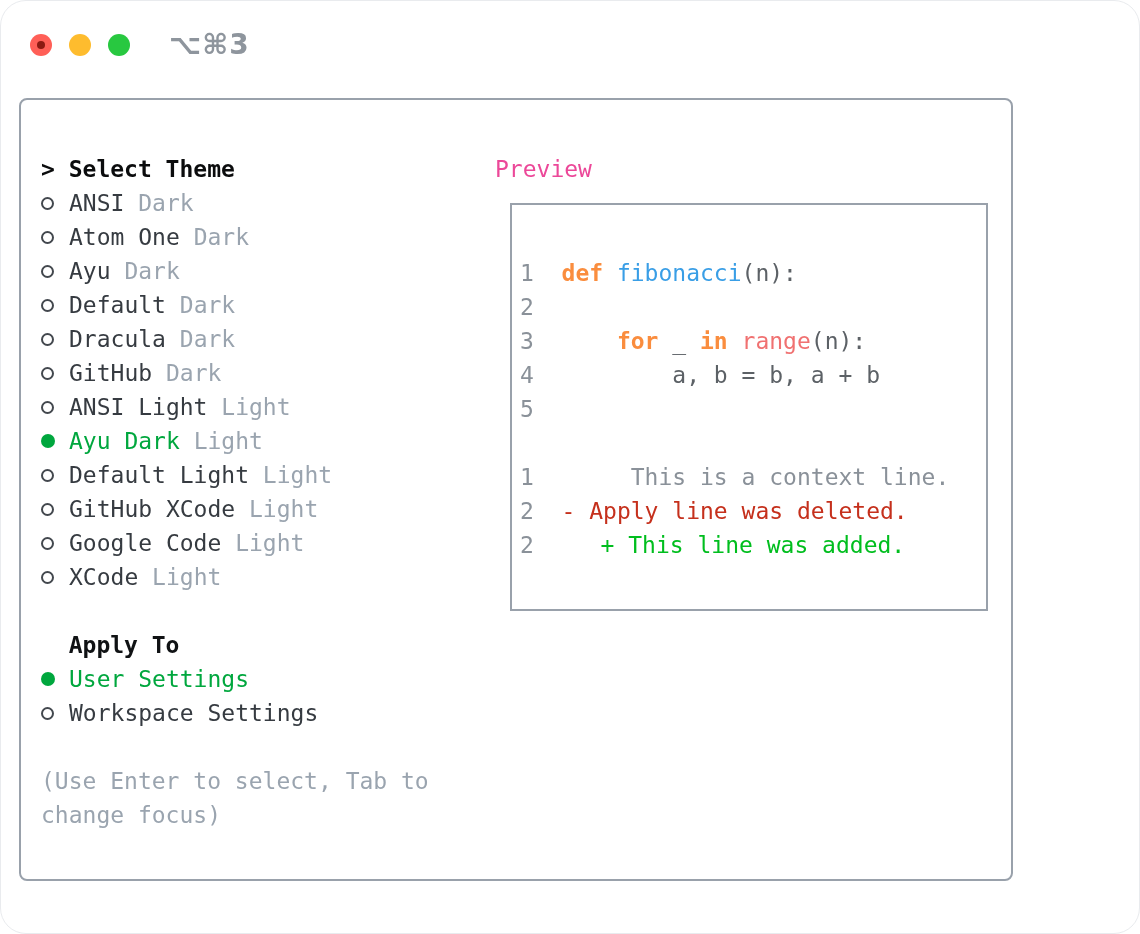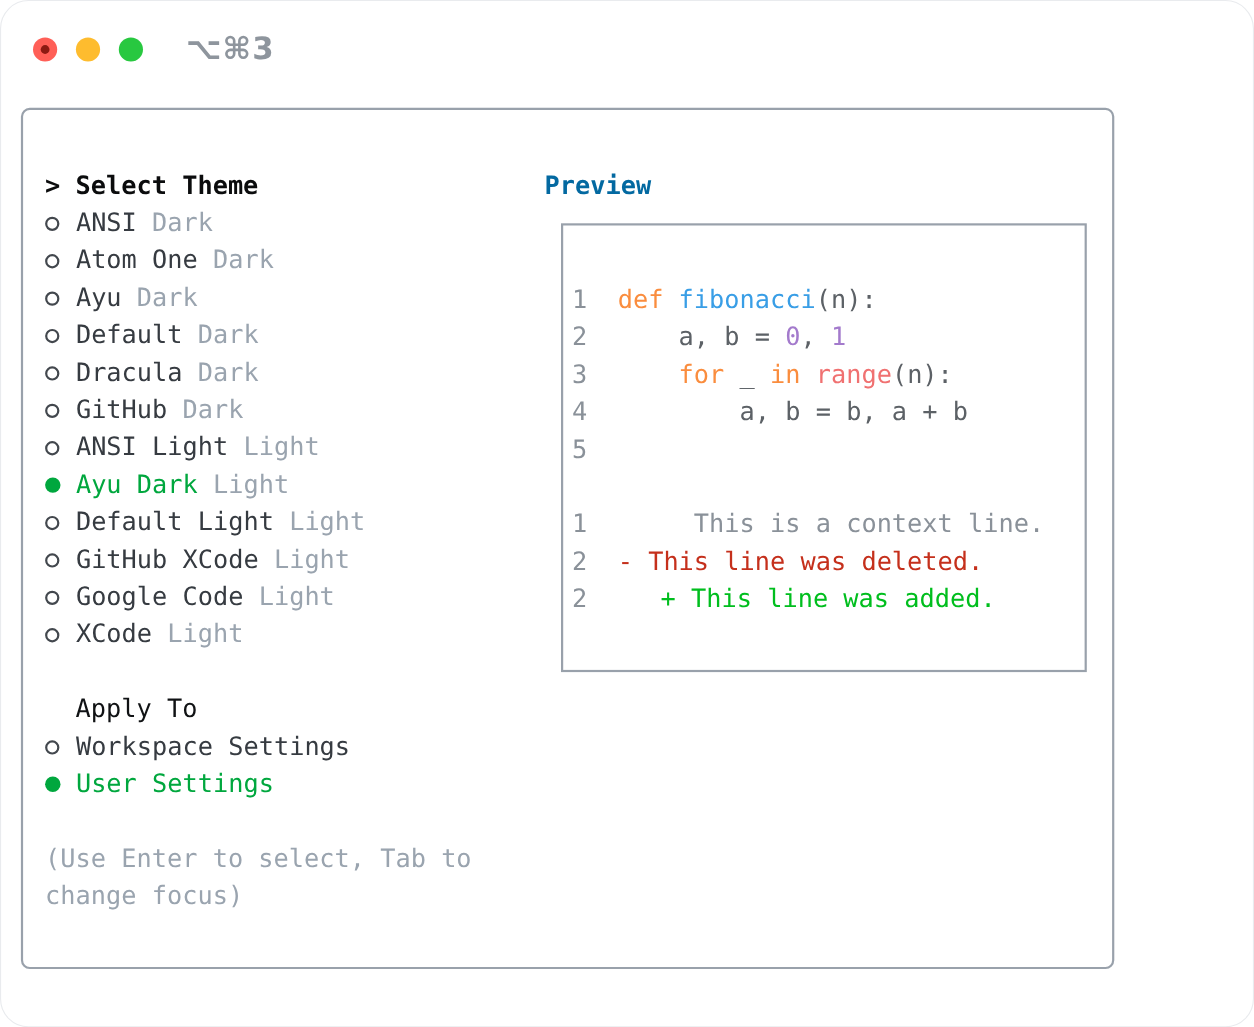--- a/index.html
+++ b/index.html
@@ -43,34 +43,34 @@
   .hdr{font-weight:bold;color:#0b0c0d;}
   .hdr .prefix{display:inline-block;width:2ch;}
   .bullet{
     width:13px;height:13px;border-radius:50%;border:2px solid #43484e;
     margin-right:15px;flex:none;background:transparent;
   }
   .bullet.sel{border:none;width:14px;height:14px;background:var(--ui_green);margin-right:14px;}
   .tname{color:var(--item_text);}
   .tname.sel{color:var(--ui_green);}
   .variant{color:var(--variant_gray);margin-left:1ch;}
-  .apply-hdr{padding-left:2ch;font-weight:400;color:#101214;height:34px;display:flex;align-items:center;text-align:right;}
+  .apply-hdr{padding-left:2ch;font-weight:700;color:#101214;height:34px;display:flex;align-items:center;text-align:right;}
   .hint{color:var(--hint_gray);width:434px;line-height:34px;white-space:normal;}
   
   .preview-hdr{
     position:absolute;left:474px;top:52px;height:34px;display:flex;align-items:center;
-    font-weight:bold;color:#0369a1;
+    font-weight:normal;color:#ec4899;
   }
   .preview-box{
     position:absolute;left:489px;top:103px;width:478px;height:408px;
     border:2px solid var(--border_gray);background:#fff;padding:51px 4px 0 8px;overflow:hidden;
   }
   .pline{display:flex;height:34px;align-items:center;white-space:pre;}
   .ln{display:inline-block;width:3ch;color:var(--linenum);flex:none;}
-  .tk-kw{color:var(--kw);} .tk-fn{color:var(--fn);} .tk-call{color:var(--call);margin-top:16px;}
+  .tk-kw{color:var(--kw);font-weight:bold;} .tk-fn{color:var(--fn);} .tk-call{color:var(--call);margin-top:16px;}
   .tk-num{color:var(--numlit);} .tk-fg{color:var(--fg);} .tk-ctx{color:var(--ctx);}
   .tk-del{color:var(--del);} .tk-add{color:var(--add);margin-left:39px;}
 </style>
 </head>
 <body>
 
 <div class="window">
 
   <div class="titlebar">
     <span class="light red"></span>
@@ -100,39 +100,39 @@
           <div class="row"><span class="bullet"></span><span class="tname">GitHub XCode</span><span class="variant">Light</span></div>
           <div class="row"><span class="bullet"></span><span class="tname">Google Code</span><span class="variant">Light</span></div>
           <div class="row"><span class="bullet"></span><span class="tname">XCode</span><span class="variant">Light</span></div>
         </div>
 
       <div class="spacer"></div>
 
       <div class="apply-hdr">Apply To</div>
 
       <div>
+          <div class="row"><span class="bullet sel"></span><span class="tname sel">User Settings</span></div>
           <div class="row"><span class="bullet"></span><span class="tname">Workspace Settings</span></div>
-          <div class="row"><span class="bullet sel"></span><span class="tname sel">User Settings</span></div>
         </div>
 
       <div class="spacer"></div>
 
       <div class="hint">(Use Enter to select, Tab to change focus)</div>
     </div>
 
     <div class="preview-hdr">Preview</div>
 
     <div class="preview-box">
       <div>
           <div class="pline"><span class="ln">1</span><span><span class="tk-kw">def </span><span class="tk-fn">fibonacci</span><span class="tk-fg">(n):</span></span></div>
-          <div class="pline"><span class="ln">2</span><span><span class="tk-fg">    a, b = </span><span class="tk-num">0</span><span class="tk-fg">, </span><span class="tk-num">1</span></span></div>
+          <div class="pline"><span class="ln">2</span></div>
           <div class="pline"><span class="ln">3</span><span><span class="tk-fg">    </span><span class="tk-kw">for</span><span class="tk-fg"> _ </span><span class="tk-kw">in</span><span class="tk-fg"> </span><span class="tk-call">range</span><span class="tk-fg">(n):</span></span></div>
           <div class="pline"><span class="ln">4</span><span><span class="tk-fg">        a, b = b, a + b</span></span></div>
           <div class="pline"><span class="ln">5</span></div>
           <div class="pline"><span class="ln"></span><span></span></div>
           <div class="pline"><span class="ln">1</span><span><span class="tk-ctx">     This is a context line.</span></span></div>
-          <div class="pline"><span class="ln">2</span><span><span class="tk-del">- This line was deleted.</span></span></div>
+          <div class="pline"><span class="ln">2</span><span><span class="tk-del">- Apply line was deleted.</span></span></div>
           <div class="pline"><span class="ln">2</span><span><span class="tk-add">+ This line was added.</span></span></div>
         </div>
     </div>
 
   </div>
 </div>
 
 </body></html>

